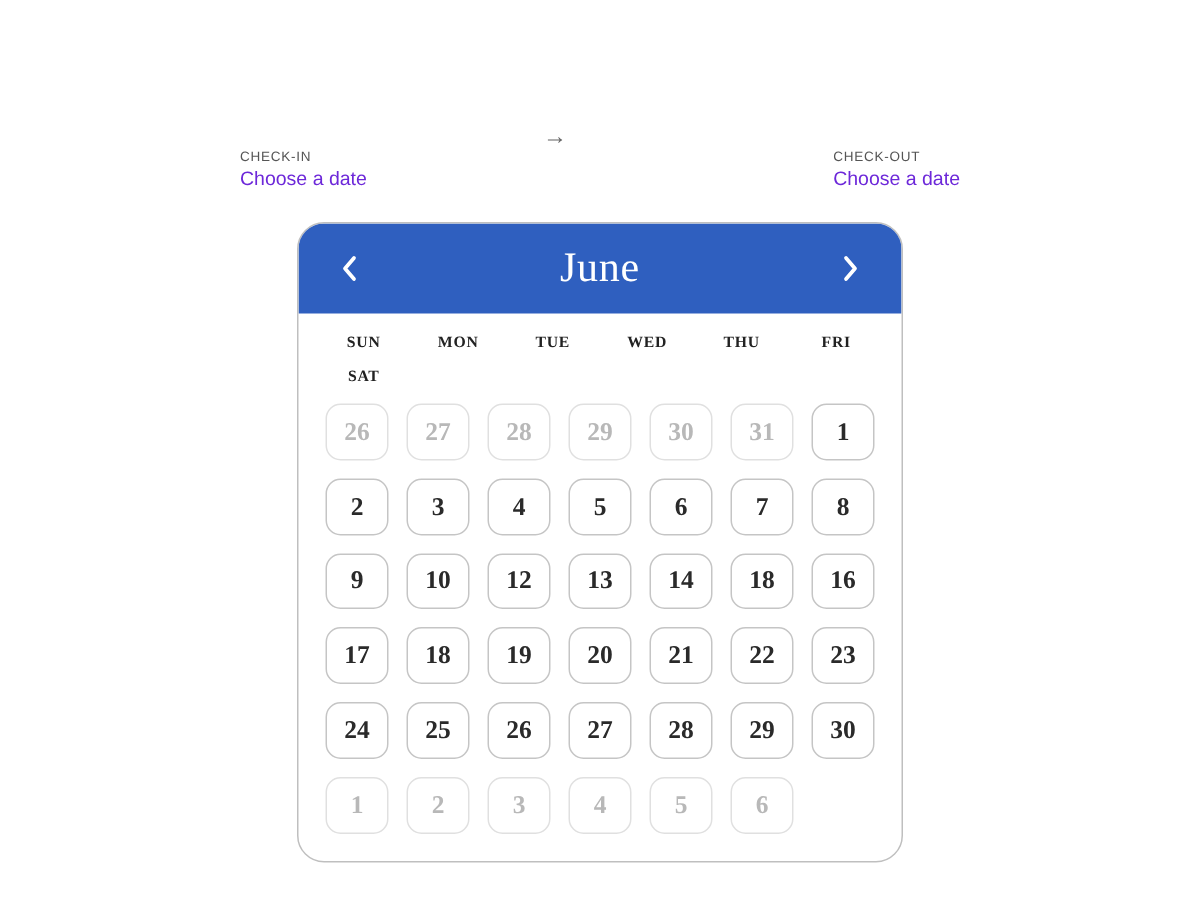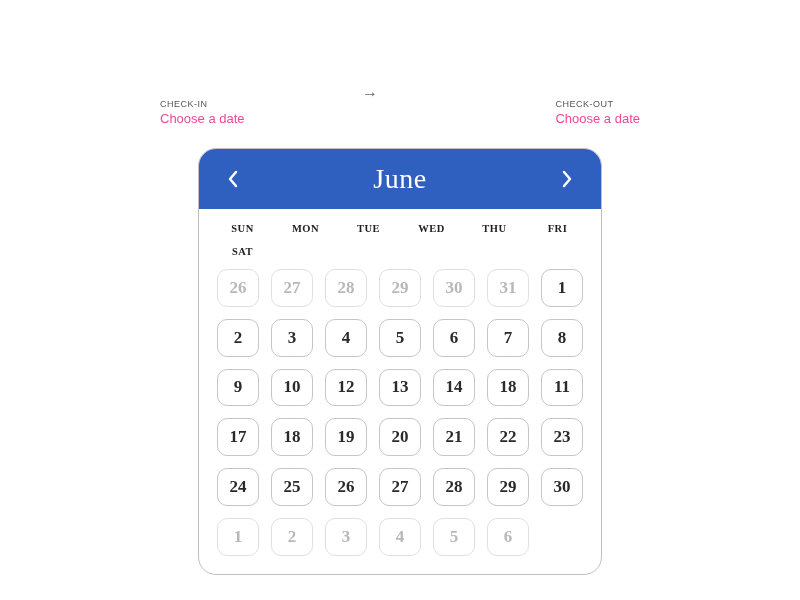--- a/index.html
+++ b/index.html
@@ -28,21 +28,21 @@
     }
     .date-field-label {
       font-size: 9px;
       letter-spacing: 0.5px;
       font-weight: 500;
       color: #555;
       margin-bottom: 2px;
     }
     .date-field-value {
       font-size: 13px;
-      color: #ec4899;
+      color: #6d28d9;
     }
     .arrow-icon {
       color: #666;
       font-size: 16px;
       margin-left: -60px;
     }
     .calendar {
       width: 404px;
       background: #fff;
       border: 1px solid #bfbfbf;
@@ -170,21 +170,21 @@
         <div class="day-cell">5</div>
         <div class="day-cell">6</div>
         <div class="day-cell">7</div>
         <div class="day-cell">8</div>
         <div class="day-cell">9</div>
         <div class="day-cell">10</div>
         <div class="day-cell">12</div>
         <div class="day-cell">13</div>
         <div class="day-cell">14</div>
         <div class="day-cell">18</div>
-        <div class="day-cell">11</div>
+        <div class="day-cell">16</div>
         <div class="day-cell">17</div>
         <div class="day-cell">18</div>
         <div class="day-cell">19</div>
         <div class="day-cell">20</div>
         <div class="day-cell">21</div>
         <div class="day-cell">22</div>
         <div class="day-cell">23</div>
         <div class="day-cell">24</div>
         <div class="day-cell">25</div>
         <div class="day-cell">26</div>

